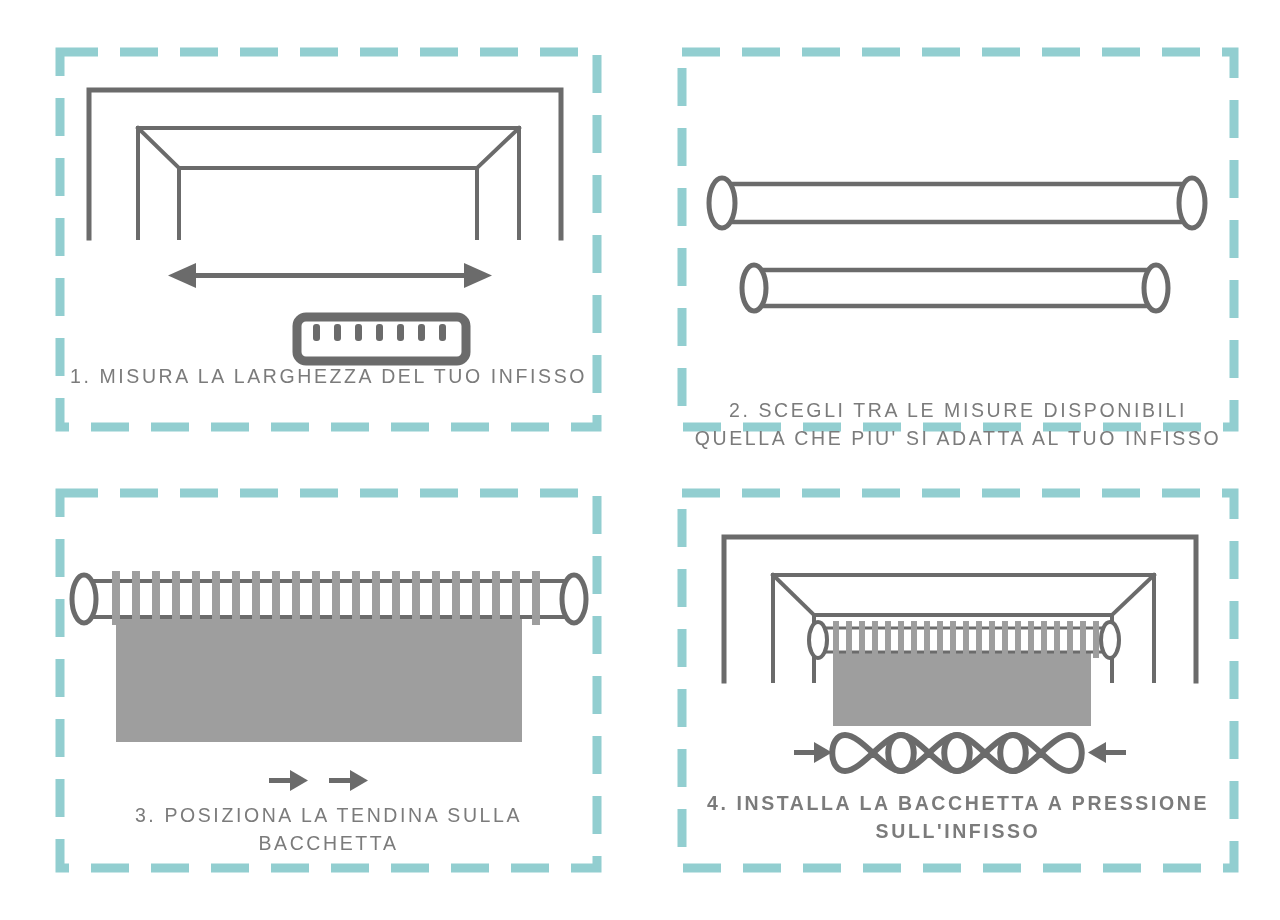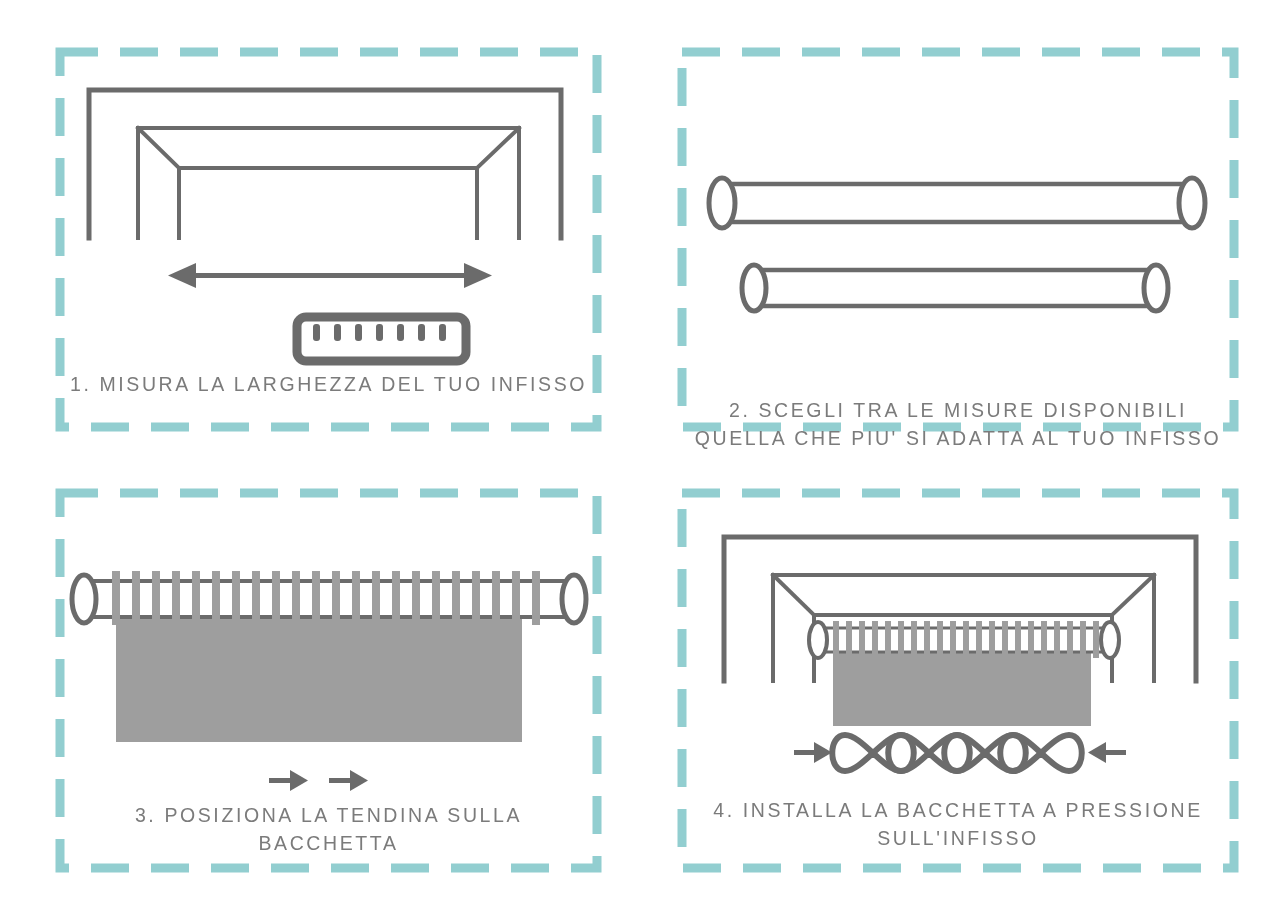--- a/index.html
+++ b/index.html
@@ -57,24 +57,24 @@
   #panel-1 { left: 56px;  top: 48px;  width: 545px; height: 383px; }
   #panel-2 { left: 678px; top: 48px;  width: 560px; height: 383px; }
   #panel-3 { left: 56px;  top: 489px; width: 545px; height: 383px; }
   #panel-4 { left: 678px; top: 489px; width: 560px; height: 383px; }
 
   #panel-1 .art { top: 32px;  height: 280px; }
   #panel-2 .art { top: 72px;  height: 230px; }
   #panel-3 .art { top: 28px;  height: 280px; }
   #panel-4 .art { top: 14px;  height: 300px; }
 
-  #panel-1 .caption { top: 322px; }
+  #panel-1 .caption { top: 314px; }
   #panel-2 .caption { top: 300px; margin-top: 48px; }
   #panel-3 .caption { top: 312px; }
-  #panel-4 .caption { top: 307px; }
+  #panel-4 .caption { top: 300px; font-weight: bold; }
 
   svg { display: block; overflow: visible; }
 </style>
 </head>
 <body>
 
 <div id="root">
 
   <div class="panel" id="panel-1">
     <svg class="panel-border" viewBox="0 0 545 383" width="545" height="383">

